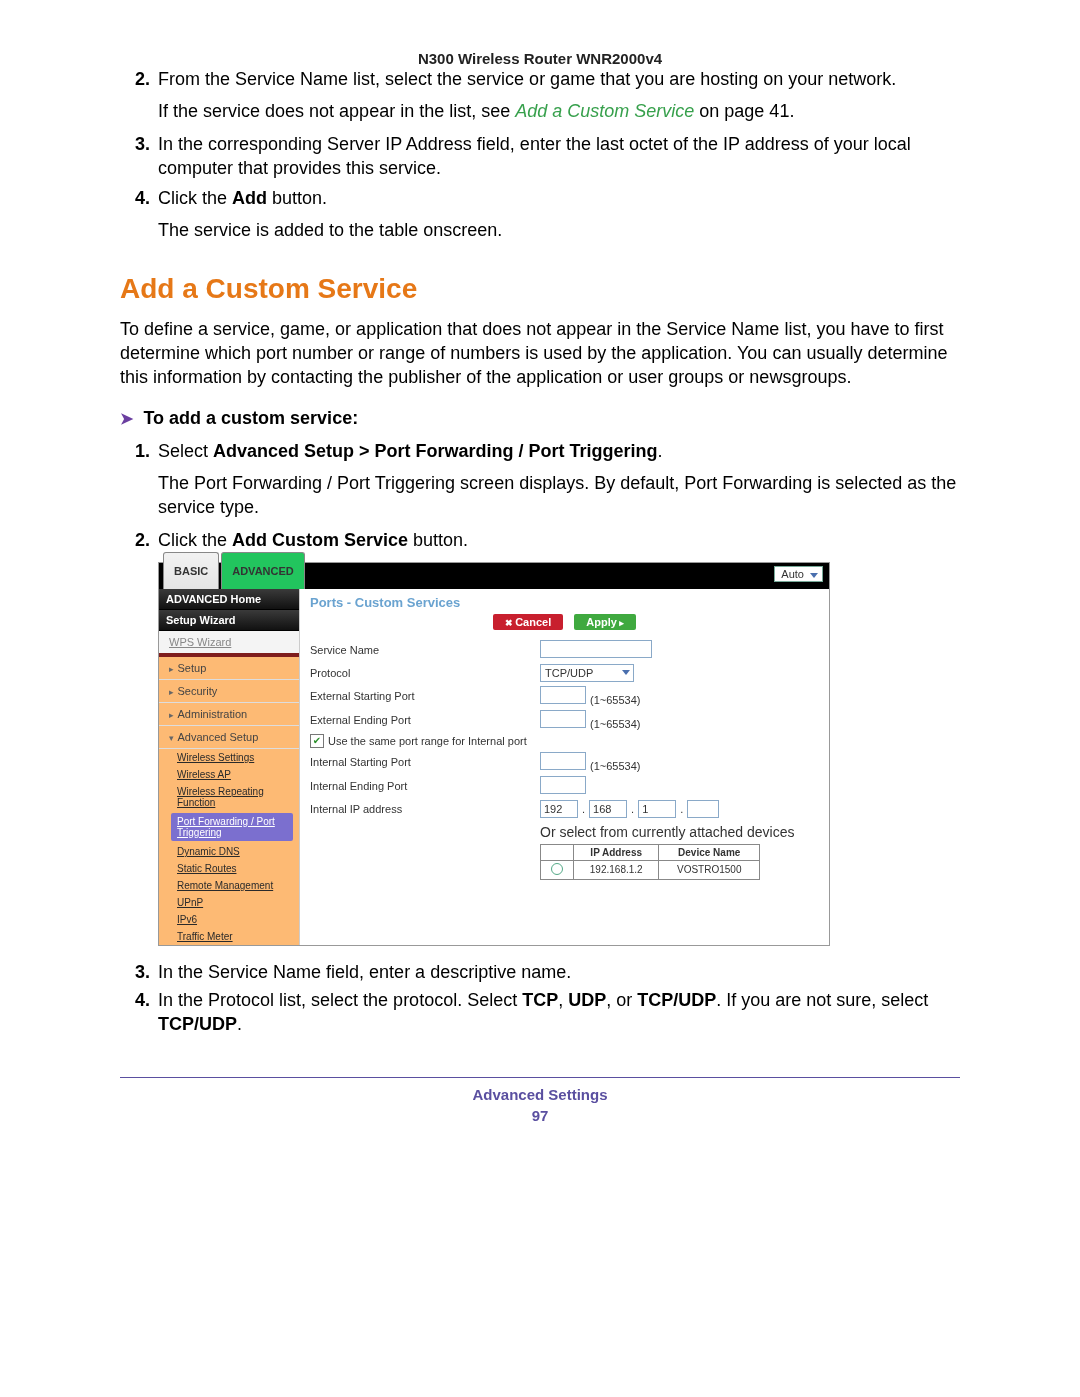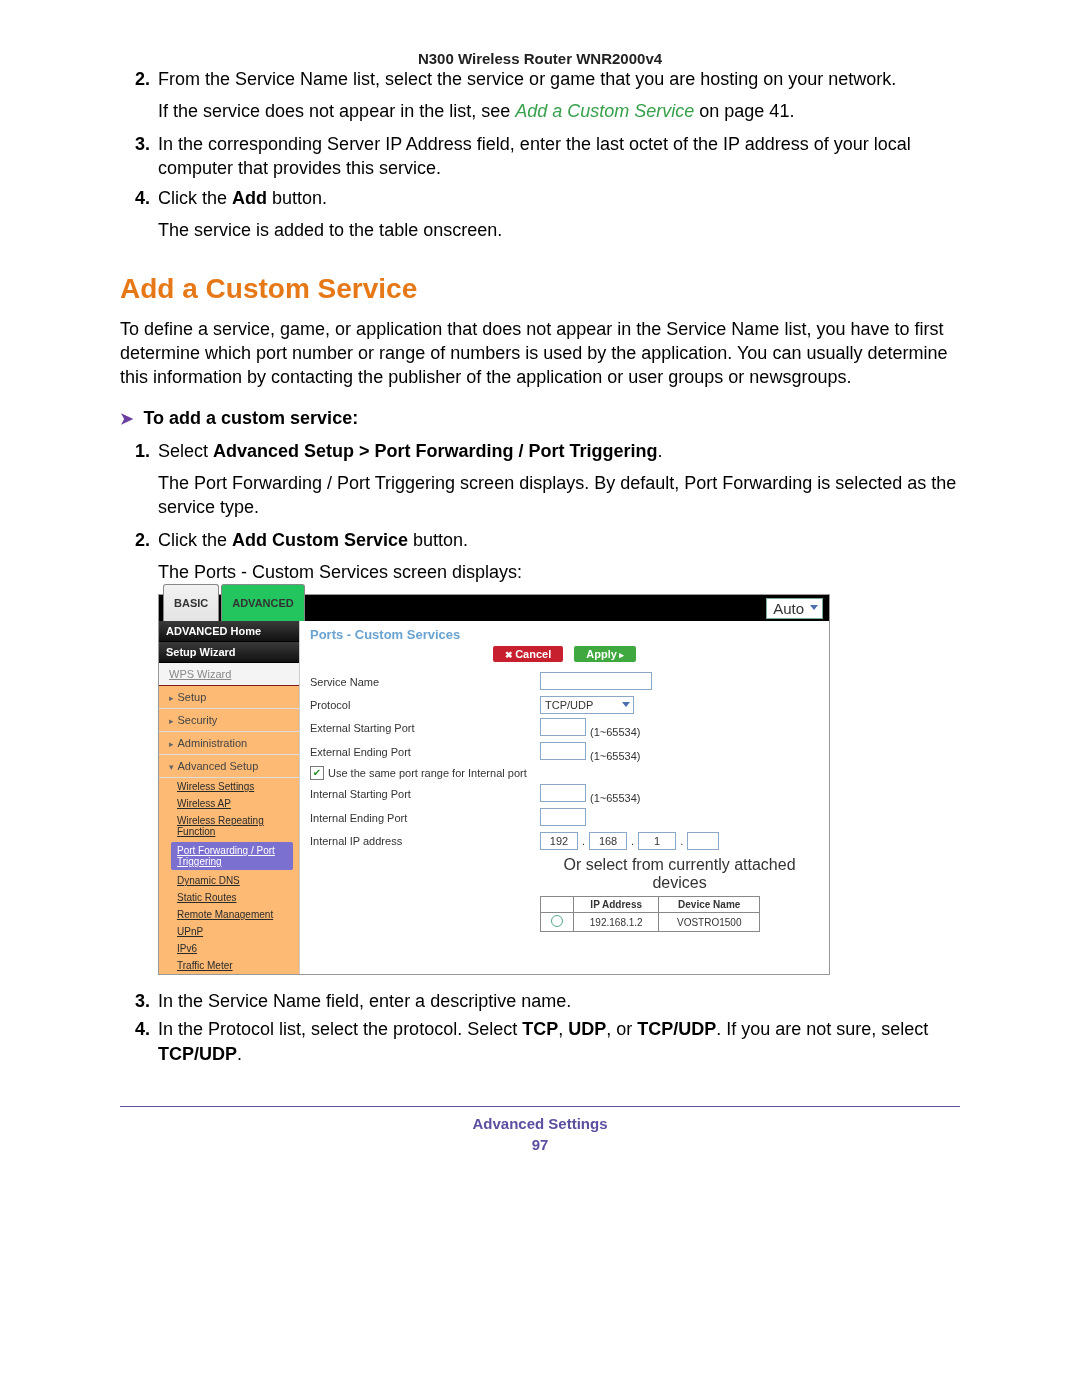--- a/index.html
+++ b/index.html
@@ -93,21 +93,21 @@
     font-size: 11px;
     font-weight: bold;
     margin-right: 2px;
   }
   .ui-tab.active { background: #22c55e; }
   .ui-top-right {
     position: absolute; right: 6px; top: 3px;
     display: flex; align-items: center;
   }
   .auto-select {
-    background: #fff; font-size: 15px; padding: 1px 18px 1px 6px;
+    background: #fff; font-size: 11px; padding: 1px 18px 1px 6px;
     border: 1px solid #7a9; position: relative;
   }
   .auto-select::after { content: ""; position: absolute; right: 4px; top: 6px;
     border-left: 4px solid transparent; border-right: 4px solid transparent;
     border-top: 5px solid #4a6fae; }
   .ui-body { display: flex; }
   .sidebar {
     width: 140px;
     background: #fdba74;
     border-right: 1px solid #ccc;
@@ -118,21 +118,21 @@
   .side-band {
     background: linear-gradient(#3a3a3a,#111);
     color: #fff; font-weight: bold;
     border-bottom: 1px solid #000;
     padding: 4px 7px;
     font-size: 11px;
   }
   .side-gray {
     padding: 5px 10px;
     color: #888;
-    border-bottom: 1px solid #7f1d1d;
+    border-bottom: 4px solid #7f1d1d;
     text-decoration: underline;
     background: #f4f4f4;
   }
   .side-item {
     padding: 5px 10px;
     color: #444;
     border-bottom: 1px solid #ddd;
   }
   .side-item .chev { font-size: 9px; margin-right: 4px; color: #666; }
   .side-sub {
@@ -164,22 +164,22 @@
   .inp { border: 1px solid #8aa9c8; height: 16px; background: #fff; display: inline-block; }
   .inp.w130 { width: 110px; }
   .inp.w50 { width: 44px; }
   .inp.sel { width: 70px; padding: 0 18px 0 4px; position: relative; font-size: 11px; line-height: 16px; }
   .inp.sel::after { content: ""; position: absolute; right: 3px; top: 5px;
     border-left: 4px solid transparent; border-right: 4px solid transparent;
     border-top: 5px solid #4a6fae; }
   .hint { color: #333; font-size: 11px; margin-left: 4px; }
   .chk-row { grid-column: 1 / span 2; display: flex; align-items: center; gap: 4px; }
   .chk { width: 12px; height: 12px; border: 1px solid #777; display: inline-flex; align-items: center; justify-content: center; color: #2a8f2a; font-size: 10px; line-height: 1; }
-  .ip-row { display: flex; align-items: center; gap: 4px; text-align: center; }
-  .note { grid-column: 2; font-size: 16px; margin-top: 2px; text-align: center; }
+  .ip-row { display: flex; align-items: center; gap: 4px; }
+  .note { grid-column: 2; font-size: 14px; margin-top: 2px; }
   .dev-table {
     grid-column: 2;
     border: 1px solid #fca5a5;
     border-collapse: collapse;
     font-size: 10px;
     width: 220px;
   }
   .dev-table th, .dev-table td { border: 1px solid #888; padding: 2px 6px; text-align: center; }
   .radio { width: 10px; height: 10px; border: 1px solid #5a8; border-radius: 50%; display: inline-block; }
 
@@ -230,21 +230,20 @@
     </div>
   </div>
   <div class="indent-para">The Port Forwarding / Port Triggering screen displays. By default, Port Forwarding is selected as the service type.</div>
 
   <div class="step">
     <div class="step-num">2.</div>
     <div class="step-body">
       <span>Click the </span><span class="bold">Add Custom Service</span><span> button.</span>
     </div>
   </div>
-  <div class="indent-para">The Ports - Custom Services screen displays:</div>
 
   <div class="ui-shot">
     <div class="ui-top">
       <div class="ui-tab">BASIC</div>
       <div class="ui-tab active">ADVANCED</div>
       <div class="ui-top-right">
         <div class="auto-select">Auto</div>
       </div>
     </div>
     <div class="ui-body">

